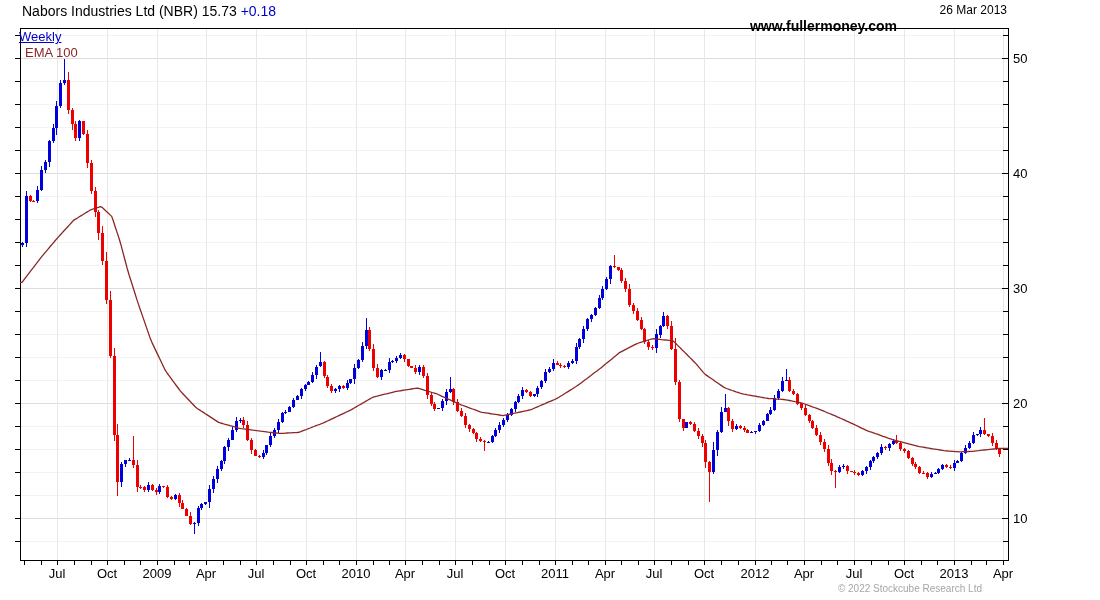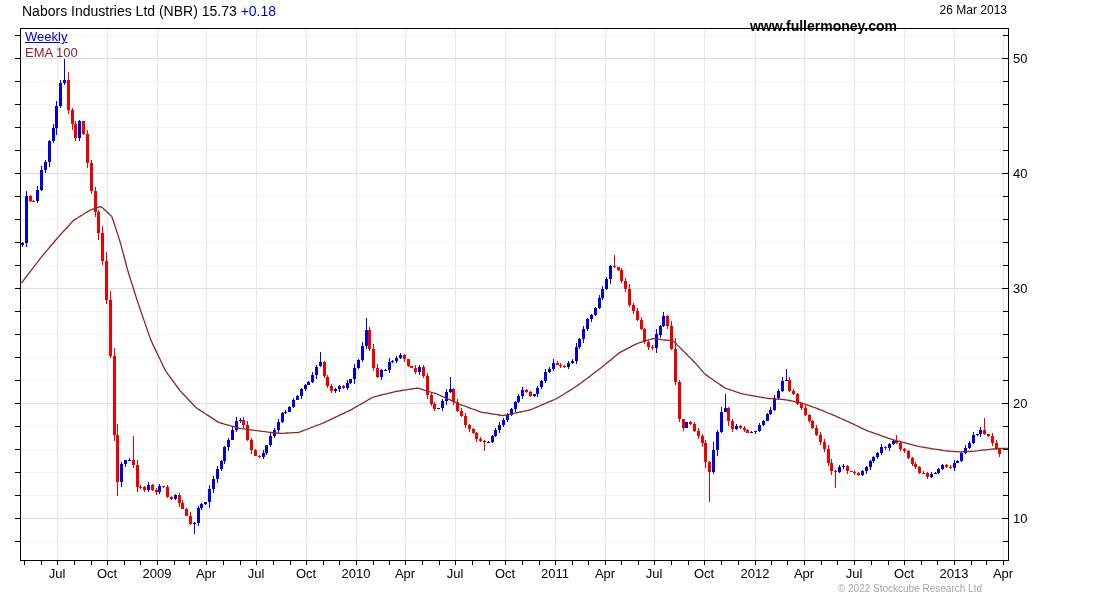--- a/index.html
+++ b/index.html
@@ -3,21 +3,21 @@
 <meta charset="utf-8">
 <style>
   html,body{margin:0;padding:0;background:#ffffff;}
   body{width:1100px;height:600px;position:relative;overflow:hidden;
        font-family:"Liberation Sans",sans-serif;color:#000;}
   .abs{position:absolute;white-space:nowrap;}
   #title{left:22px;top:3px;font-size:14px;}
   #title .chg{color:var(--change-text,#0000cc);}
   #site{right:203px;top:18px;font-size:14px;font-weight:bold;}
   #chart-date{right:93px;top:3px;font-size:12px;}
-  #legend-weekly{left:25px;top:29px;font-size:13px;color:var(--legend-weekly,#0000cc);text-decoration:underline;}
+  #legend-weekly{left:19px;top:29px;font-size:13px;color:var(--legend-weekly,#0000cc);text-decoration:underline;}
   #legend-ema{left:25px;top:45px;font-size:13px;color:var(--ema,#8b2626);}
   #copyright{right:118px;top:583px;font-size:10px;color:var(--copyright-text,#a6a6a6);}
   svg{position:absolute;left:0;top:0;}
 </style>
 </head>
 <body>
 
 <svg id="chart" width="1100" height="600" xmlns="http://www.w3.org/2000/svg">
     <g>
       <line x1="20" x2="1008" y1="541.5" y2="541.5" stroke="#f3f3f3" stroke-width="1" shape-rendering="crispEdges"></line>

